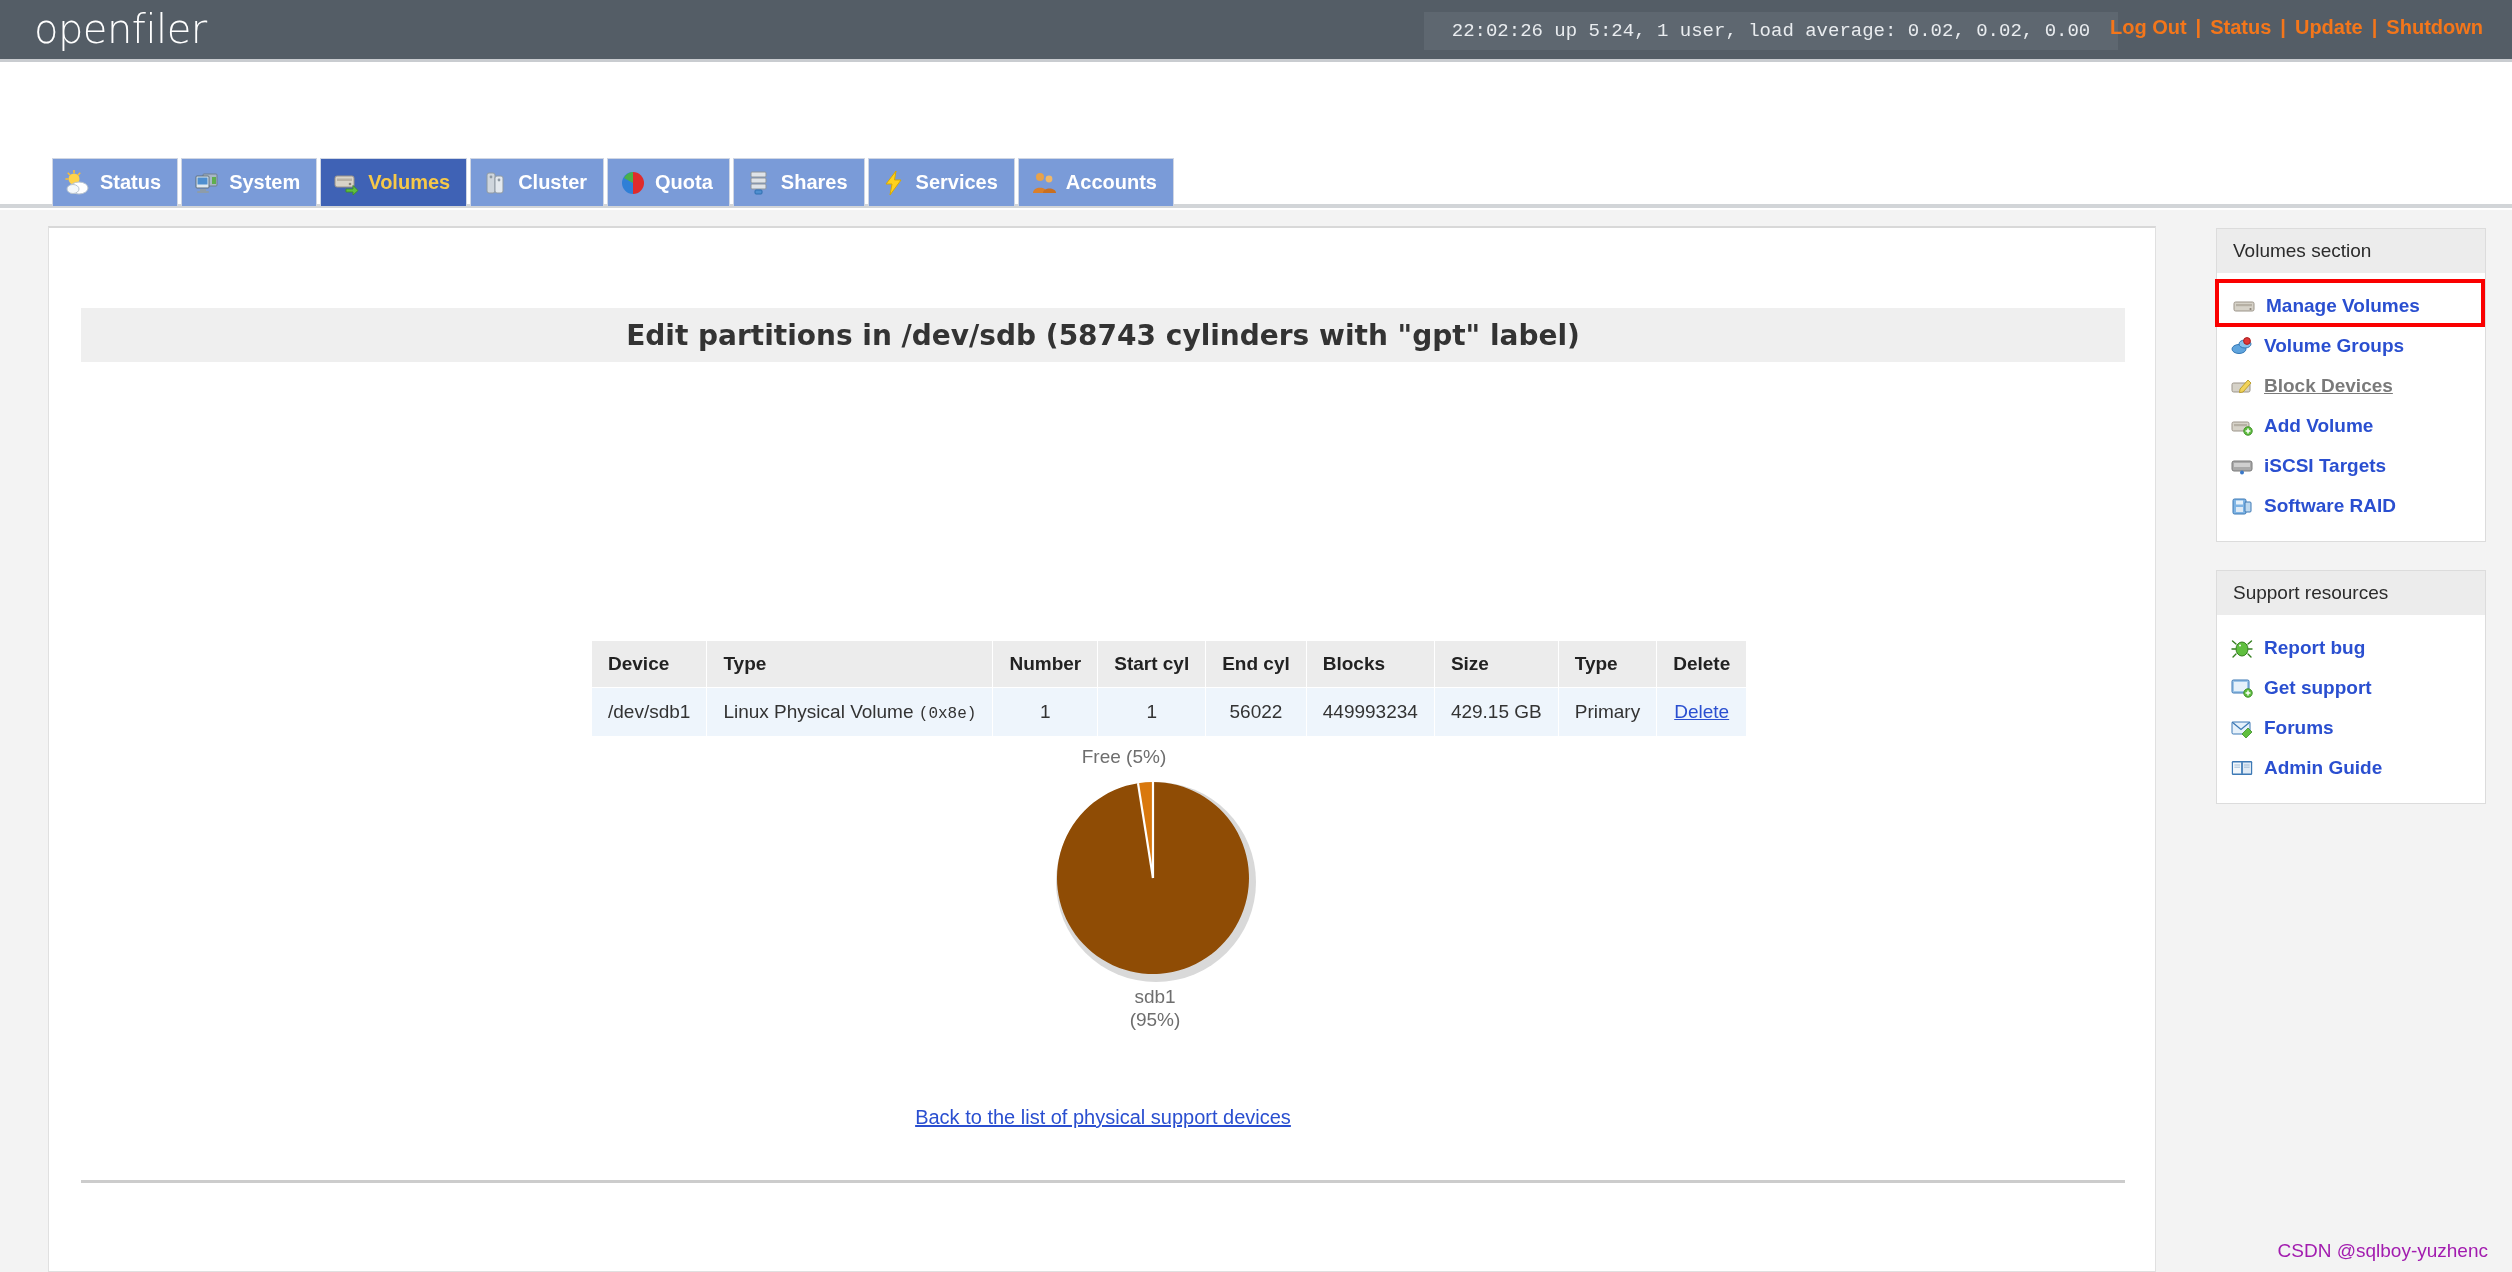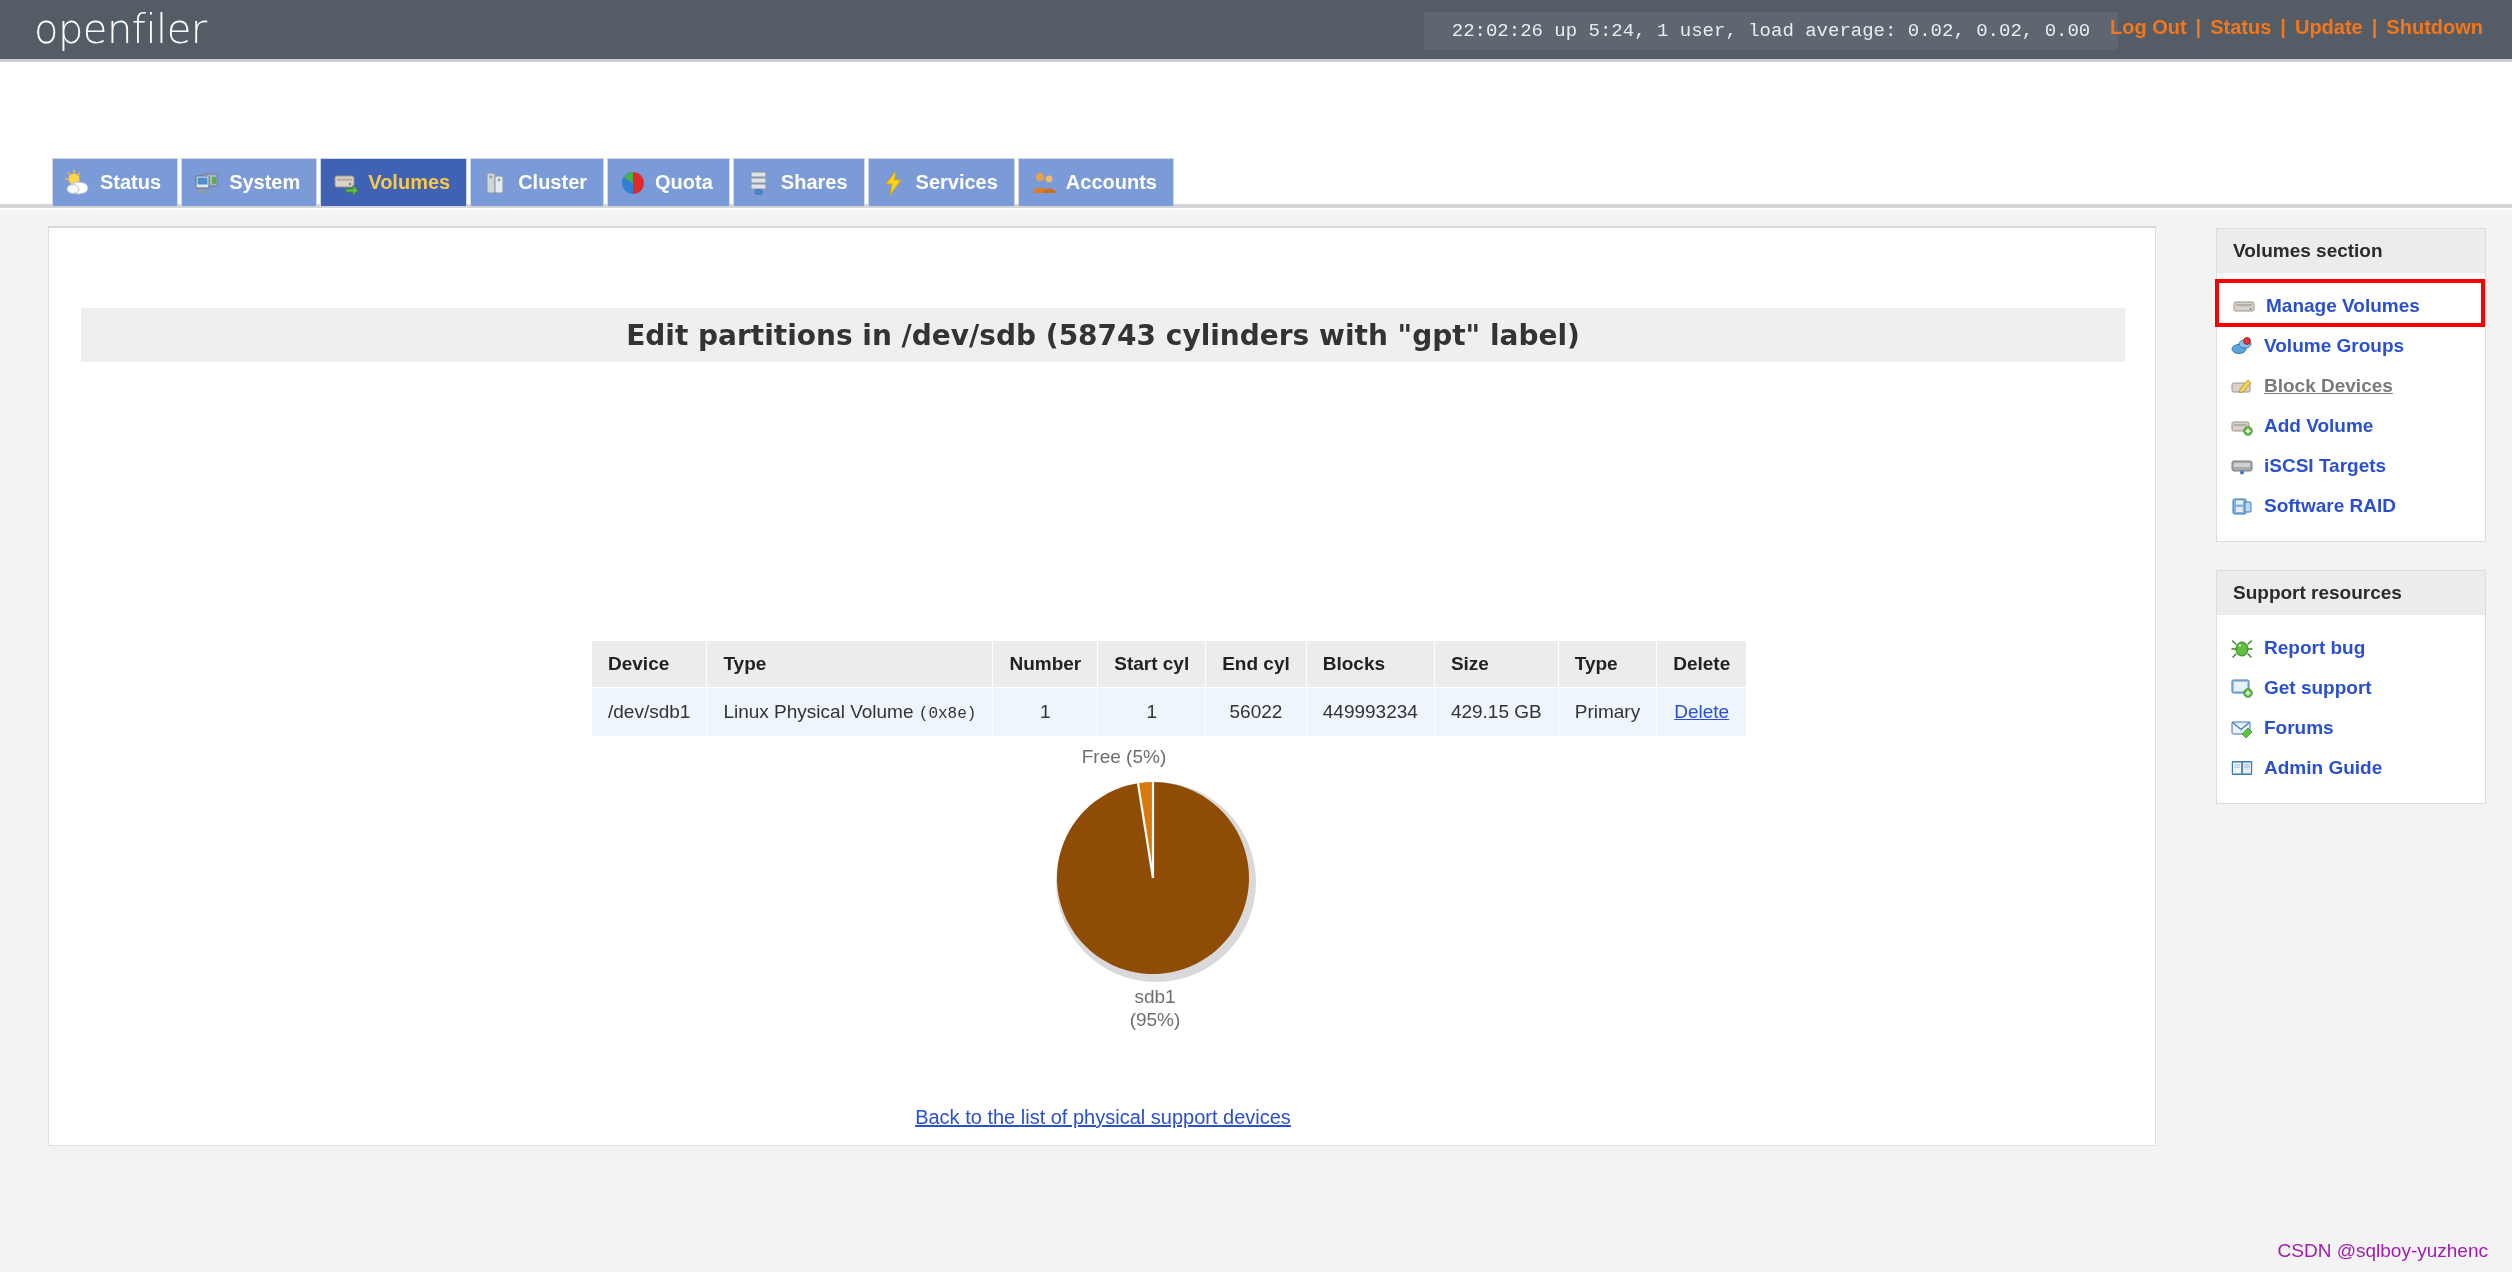--- a/index.html
+++ b/index.html
@@ -83,21 +83,21 @@
   }
 
   
   .page {
     position: absolute; top: 210px; left: 0;
     width: 2512px; height: 1062px;
     background: #f3f3f3;
   }
   .content-card {
     position: absolute; left: 48px; top: 16px;
-    width: 2108px; height: 920px;
+    width: 2108px; height: 1046px;
     background: #ffffff;
     border: 1px solid #e0e0e0;
     border-top: 2px solid #d8d8d8;
     overflow: hidden;
   }
   .banner {
     position: absolute; left: 32px; top: 80px;
     width: 2044px; height: 54px;
     background: #efefef;
     display: flex; align-items: center; justify-content: center;
@@ -198,21 +198,21 @@
   }
   .panel {
     background: #ffffff;
     border: 1px solid #dcdcdc;
     margin-bottom: 28px;
     padding-bottom: 18px;
   }
   .panel-head {
     background: #ececec;
     padding: 11px 16px;
-    font-size: 19px; font-weight: bold; color: #2b2b2b;
+    font-size: 19px; font-weight: normal; color: #2b2b2b;
   }
   .panel-list { padding: 10px 0 0 0; }
   .plink {
     display: flex; align-items: center;
     padding: 12px 10px 6px 14px;
     font-size: 19px; font-weight: bold;
     color: #2a4fd0; text-decoration: none;
     white-space: nowrap;
     position: relative;
   }

